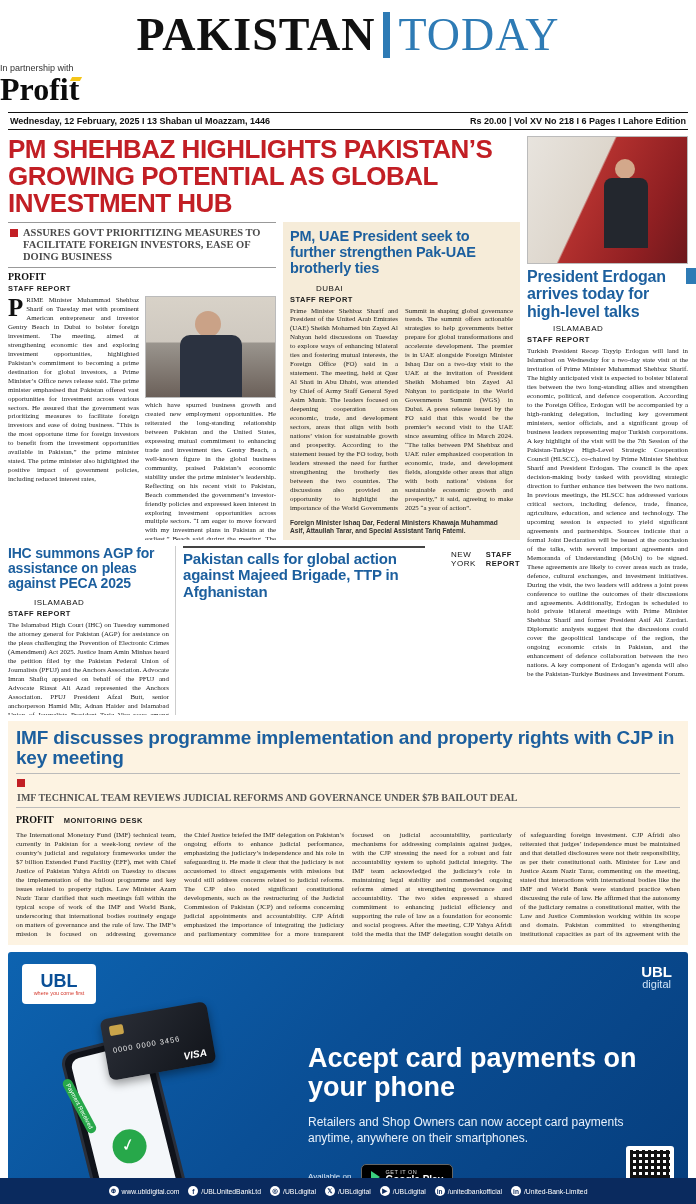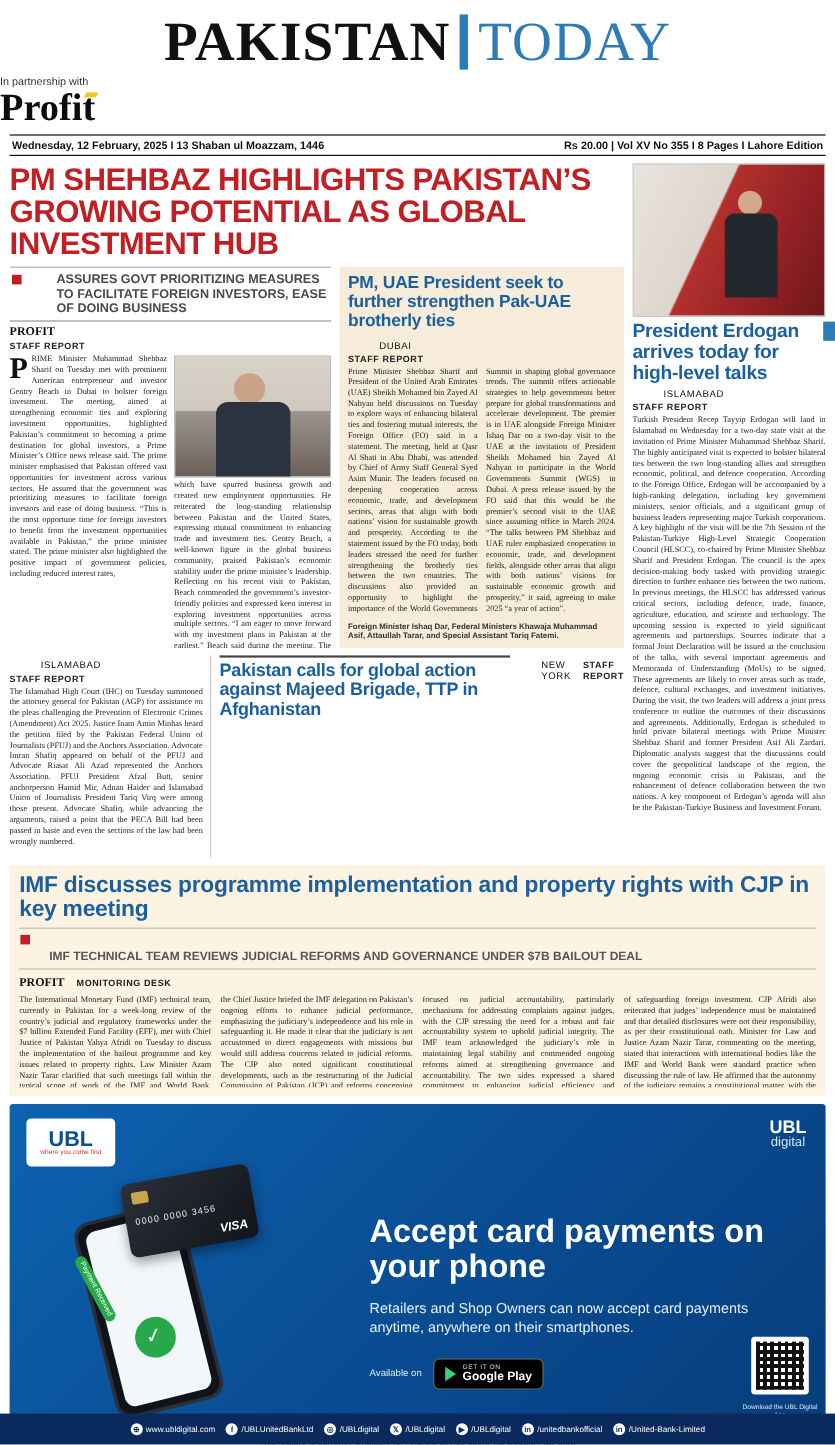--- a/index.html
+++ b/index.html
@@ -21,21 +21,21 @@
   .main { display:flex; gap:7px; padding:6px 8px 0 8px; height:585px; overflow:hidden; }
   .main-left { width:512px; flex:none; }
   .main-right { flex:1; overflow:hidden; }
 
   .headline-red { font-family:"Liberation Sans", sans-serif; font-weight:800; font-size:26px; line-height:1.04; color:#c21f25; letter-spacing:-0.5px; margin-bottom:5px; }
 
   .row1 { display:flex; gap:7px; height:318px; overflow:hidden; }
   .lead-left { width:268px; flex:none; display:flex; flex-direction:column; }
   .subhead-box { border-top:1px solid #999; border-bottom:1px solid #999; padding:4px 2px; display:flex; gap:5px; }
   .red-sq { width:8px; height:8px; background:#c21f25; flex:none; margin-top:2px; }
-  .subhead-text { font-family:Liberation Sans, sans-serif; font-size:10.5px; font-weight:700; color:#4a4a4a; line-height:1.15;margin-left:24px; }
+  .subhead-text { font-family:Liberation Serif, serif; font-size:10.5px; font-weight:700; color:#4a4a4a; line-height:1.15; }
   .label-profit { font-family:"Liberation Serif", serif; font-weight:700; font-size:10px; color:#111; margin-top:3px; }
   .byline { font-family:"Liberation Sans", sans-serif; font-size:7.5px; font-weight:700; color:#222; letter-spacing:0.5px; margin:2px 0 3px 0; }
   .loc { font-family:"Liberation Sans", sans-serif; font-size:8px; font-weight:400; color:#111; letter-spacing:0.5px; margin-top:4px;margin-left:26px; }
 
   .article-cols { display:flex; gap:6px; flex:1; overflow:hidden; }
   .acol { flex:1; }
   .btext { font-size:6.9px; line-height:1.3; color:#1a1a1a; text-align:justify; }
   .dropcap::first-letter { float:left; font-size:25px; line-height:0.85; font-weight:700; padding:1px 3px 0 0; color:#111; }
 
   .photo { position:relative; overflow:hidden; border:1px solid #bbb; }
@@ -57,21 +57,21 @@
   .cols3 { column-count:3; column-gap:7px; flex:1; overflow:hidden; }
 
   .photo-erdogan { width:100%; height:128px; background:linear-gradient(115deg,#e8e4de 0%,#ddd6cc 40%,#b2302e 41%,#8f1f22 75%,#6d181c 100%); margin-bottom:4px; }
   .photo-erdogan::before { content:""; position:absolute; left:55%; top:18%; width:20px; height:20px; border-radius:50%; background:#d3a88b; }
   .photo-erdogan::after { content:""; position:absolute; left:48%; top:33%; width:44px; height:70px; background:#23272e; border-radius:8px 8px 0 0; }
   .erd-h { font-size:16px; margin:2px 0 2px 0; }
 
   .edition-tab { position:absolute; right:0; top:268px; width:10px; height:16px; background:#2e7bb5; }
 
   
-  .imf-band { margin:6px 8px 0 8px; background:#fdf3e2; padding:7px 8px; height:192px; overflow:hidden; display:flex; flex-direction:column; }
+  .imf-band { margin:6px 8px 0 8px; background:#fdf3e2; padding:7px 8px; height:224px; overflow:hidden; display:flex; flex-direction:column; }
   .imf-h { font-size:19px; margin-bottom:4px; }
   .imf-sub { display:flex; gap:5px; border-top:1px solid #bbb; border-bottom:1px solid #bbb; padding:3px 1px; margin-bottom:3px;flex-direction:column; }
   .imf-sub .subhead-text { font-size:10px; color:#555; }
   .imf-byline-row { display:flex; gap:10px; align-items:baseline; margin-bottom:3px; }
   .cols4 { column-count:4; column-gap:8px; flex:1; overflow:hidden; }
 
   
   .ad { position:relative; margin:7px 8px 0 8px; height:272px; background:linear-gradient(135deg,#0d63b0 0%,#0a4f96 45%,#063d7c 100%); border-radius:3px; overflow:hidden; color:#fff; }
   .ad-logo { position:absolute; left:14px; top:12px; width:74px; height:40px; background:#fff; border-radius:4px; display:flex; flex-direction:column; align-items:center; justify-content:center; }
   .ad-logo .ubl { font-family:"Liberation Sans", sans-serif; font-weight:800; font-size:18px; color:#0a4f96; line-height:1; }
@@ -117,21 +117,21 @@
   <div class="masthead">
     <div class="mast-row">
       <span class="mast-black">PAKISTAN</span>
       <span class="mast-bar"></span>
       <span class="mast-blue">TODAY</span>
     </div>
     <div class="partnership">In partnership with</div>
     <div><span class="profit">Profit</span></div>
     <div class="dateline">
       <span>Wednesday, 12 February, 2025 I 13 Shaban ul Moazzam, 1446</span>
-      <span>Rs 20.00  |  Vol XV No 355 I 8 Pages I Lahore Edition</span>
+      <span>Rs 20.00  |  Vol XV No 218 I 6 Pages I Lahore Edition</span>
     </div>
   </div>
 
   <div class="edition-tab"></div>
 
   <div class="main">
 
     <div class="main-left">
       <h1 class="headline-red">PM SHEHBAZ HIGHLIGHTS PAKISTAN’S GROWING POTENTIAL AS GLOBAL INVESTMENT HUB</h1>
 
@@ -162,20 +162,21 @@
           <div class="cols2">
             <p class="btext">Prime Minister Shehbaz Sharif and President of the United Arab Emirates (UAE) Sheikh Mohamed bin Zayed Al Nahyan held discussions on Tuesday to explore ways of enhancing bilateral ties and fostering mutual interests, the Foreign Office (FO) said in a statement. The meeting, held at Qasr Al Shati in Abu Dhabi, was attended by Chief of Army Staff General Syed Asim Munir. The leaders focused on deepening cooperation across economic, trade, and development sectors, areas that align with both nations’ vision for sustainable growth and prosperity. According to the statement issued by the FO today, both leaders stressed the need for further strengthening the brotherly ties between the two countries. The discussions also provided an opportunity to highlight the importance of the World Governments Summit in shaping global governance trends. The summit offers actionable strategies to help governments better prepare for global transformations and accelerate development. The premier is in UAE alongside Foreign Minister Ishaq Dar on a two-day visit to the UAE at the invitation of President Sheikh Mohamed bin Zayed Al Nahyan to participate in the World Governments Summit (WGS) in Dubai. A press release issued by the FO said that this would be the premier’s second visit to the UAE since assuming office in March 2024. “The talks between PM Shehbaz and UAE ruler emphasized cooperation in economic, trade, and development fields, alongside other areas that align with both nations’ visions for sustainable economic growth and prosperity,” it said, agreeing to make 2025 “a year of action”.</p>
           </div>
           <div class="caption">Foreign Minister Ishaq Dar, Federal Ministers Khawaja Muhammad Asif, Attaullah Tarar, and Special Assistant Tariq Fatemi.</div>
         </div>
       </div>
 
       <div class="row2">
 
         <div class="ihc">
+          <h2 class="h-blue ihc-h">IHC summons AGP for assistance on pleas against PECA 2025</h2>
           <div class="loc">ISLAMABAD</div>
           <div class="byline">STAFF REPORT</div>
           <p class="btext">The Islamabad High Court (IHC) on Tuesday summoned the attorney general for Pakistan (AGP) for assistance on the pleas challenging the Prevention of Electronic Crimes (Amendment) Act 2025. Justice Inam Amin Minhas heard the petition filed by the Pakistan Federal Union of Journalists (PFUJ) and the Anchors Association. Advocate Imran Shafiq appeared on behalf of the PFUJ and Advocate Riasat Ali Azad represented the Anchors Association. PFUJ President Afzal Butt, senior anchorperson Hamid Mir, Adnan Haider and Islamabad Union of Journalists President Tariq Virq were among those present. Advocate Shafiq, while advancing the arguments, raised a point that the PECA Bill had been passed in haste and even the sections of the law had been wrongly numbered.</p>
         </div>
 
         <div class="ttp">
           <h2 class="h-blue ttp-h">Pakistan calls for global action against Majeed Brigade, TTP in Afghanistan</h2>
           <div style="display:flex; gap:10px; align-items:baseline;">
             <span class="loc">NEW YORK</span>
             <span class="byline">STAFF REPORT</span>

